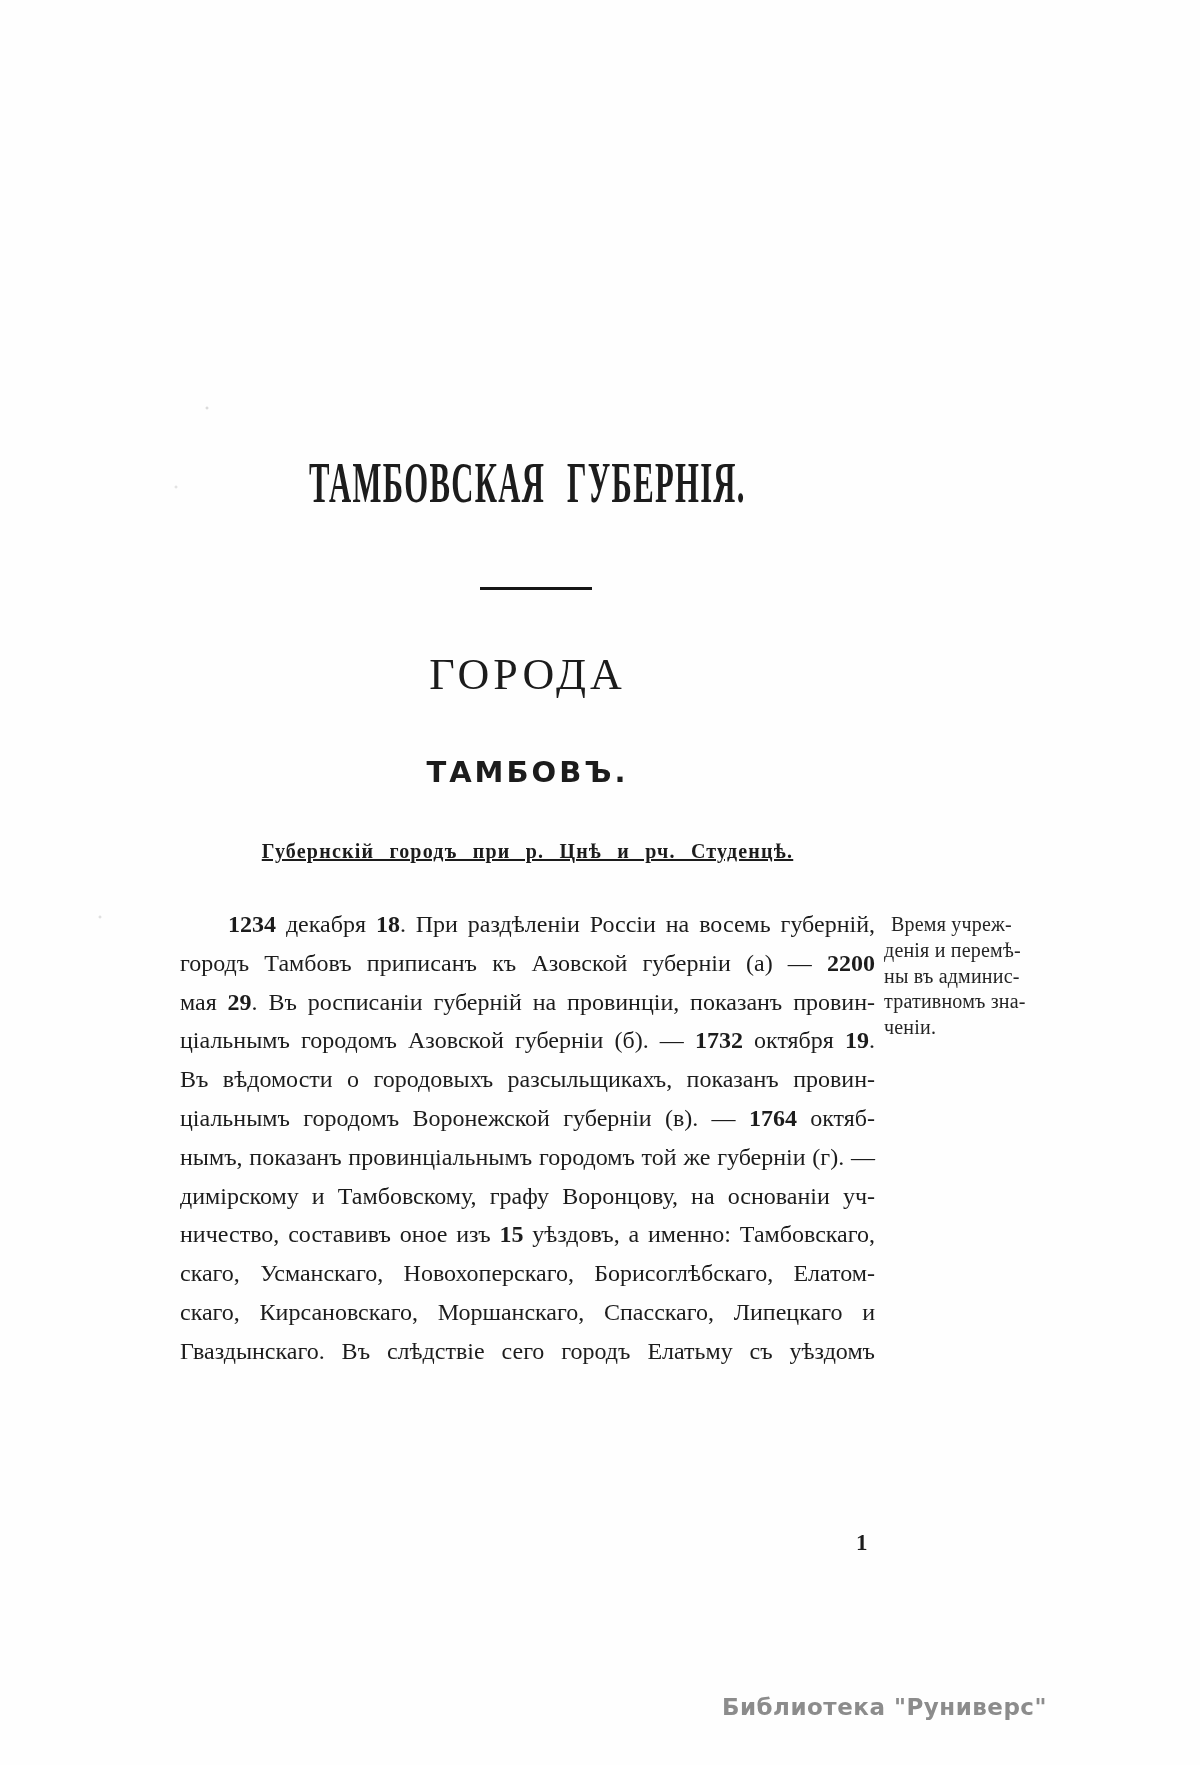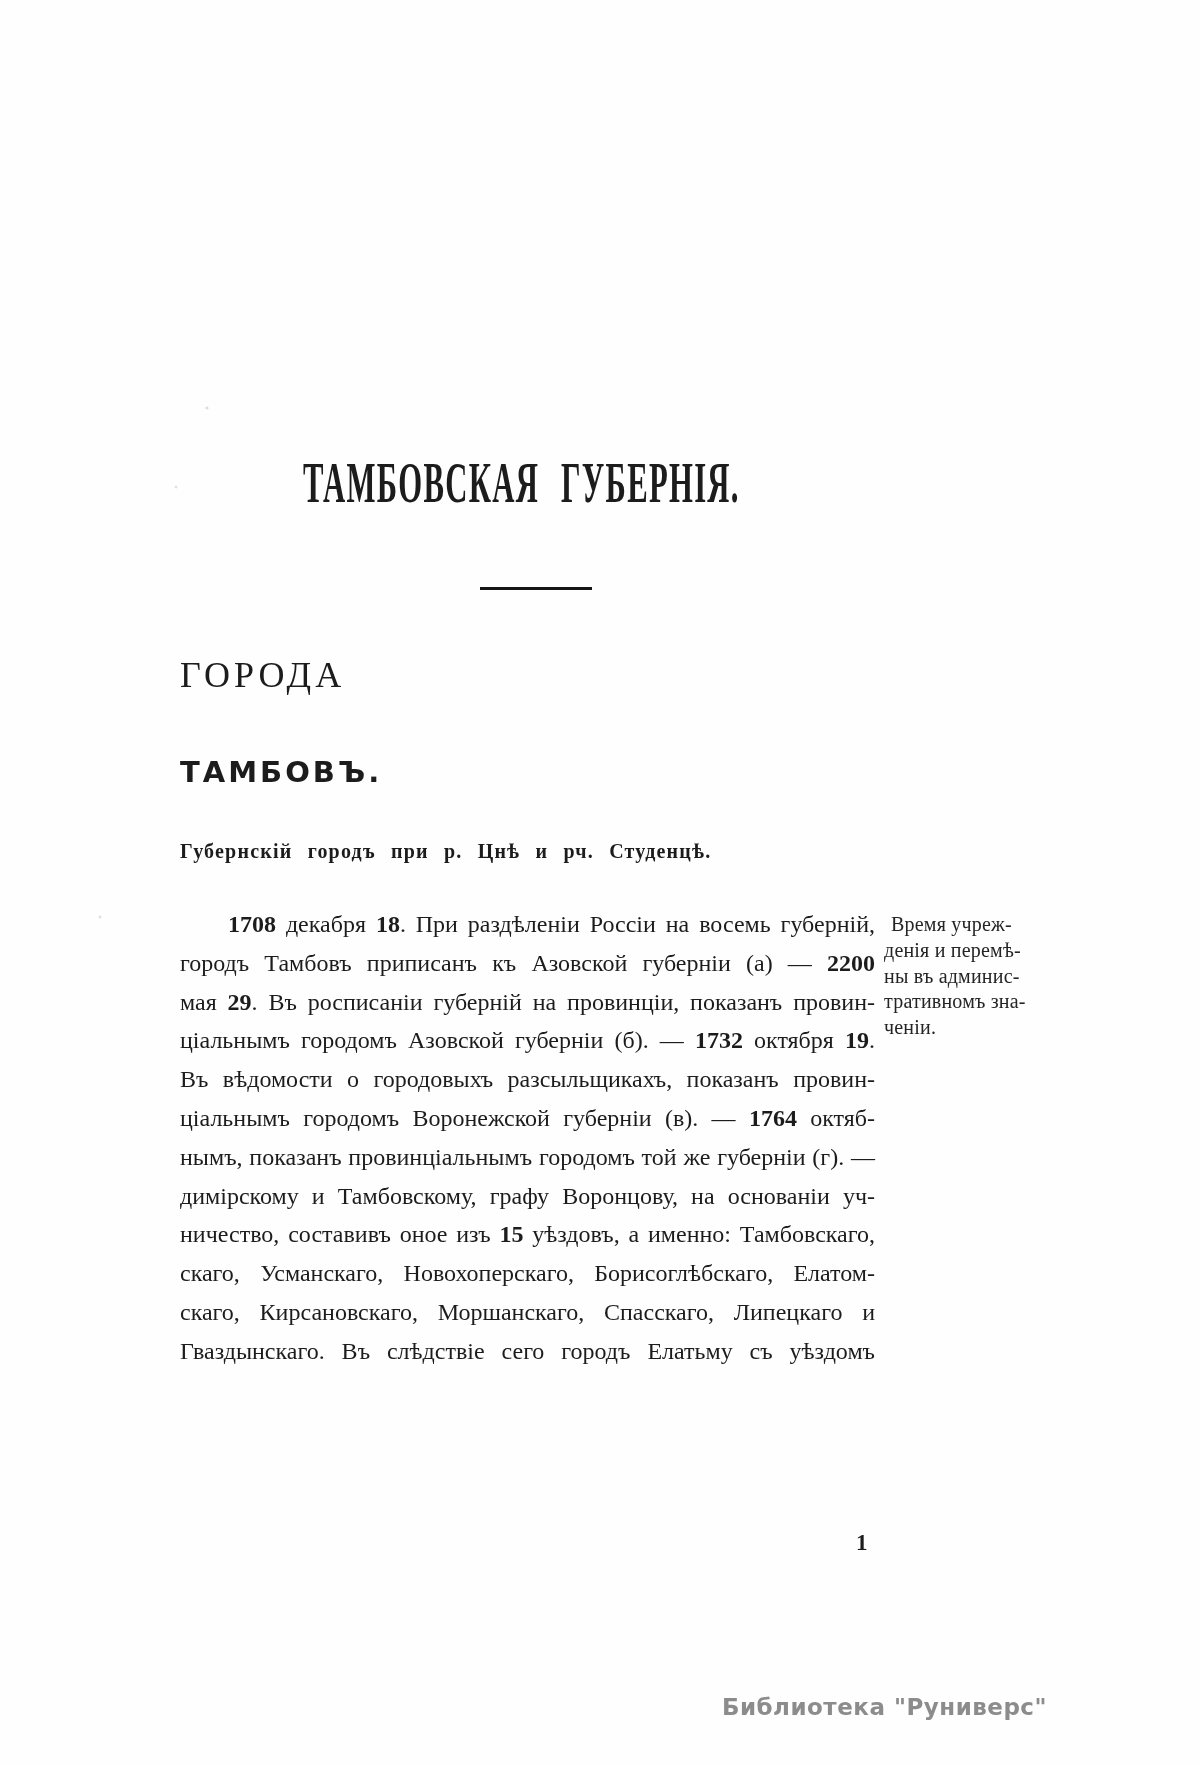--- a/index.html
+++ b/index.html
@@ -13,21 +13,21 @@
       radial-gradient(circle 2px at 100px 917px, #cfcfcf 0, transparent 2px),
       radial-gradient(circle 2px at 176px 487px, #d4d4d4 0, transparent 2px);
     overflow: hidden;
     font-family: "Liberation Serif", "DejaVu Serif", serif;
     color: #1c1c1c;
   }
   .center-col {
     position: absolute;
     left: 180px;
     width: 695px;
-    text-align: left;
+    text-align: center;
   }
   .region-title {
     top: 448px;
     height: 70px;
     line-height: 70px;
     white-space: nowrap;
   }
   .region-title .scaled {
     display: inline-block;
     font-weight: bold;
@@ -40,39 +40,40 @@
   .divider {
     position: absolute;
     left: 480px;
     top: 587px;
     width: 112px;
     height: 3px;
     background: #161616;
   }
   .section-heading {
     top: 652px;
-    font-size: 36px;
+    font-size: 44px;
     letter-spacing: 4px;
     line-height: 46px;
   }
   .city-heading {
     top: 750px;
     font-family: "DejaVu Sans", sans-serif;
     font-weight: bold;
     font-size: 29px;
     letter-spacing: 3px;
     line-height: 44px;
   }
   .subtitle {
     top: 838px;
     font-weight: bold;
     font-size: 20px;
     letter-spacing: 1.2px;
     word-spacing: 9px;
     line-height: 26px;
+    text-decoration: underline;
   }
   .body-block {
     position: absolute;
     left: 180px;
     top: 905px;
     width: 695px;
     font-size: 24px;
     line-height: 38.8px;
   }
   .body-line {
@@ -123,21 +124,21 @@
 
   <div class="divider"></div>
 
   <div class="center-col section-heading">ГОРОДА</div>
 
   <div class="center-col city-heading">ТАМБОВЪ.</div>
 
   <div class="center-col subtitle">Губернскій городъ при р. Цнѣ и рч. Студенцѣ.</div>
 
   <div class="body-block">
-    <div class="body-line first"><b>1708</b> декабря <b>18</b>. При раздѣленіи Россіи на восемь губерній,</div>
+    <div class="body-line first"><b>1234</b> декабря <b>18</b>. При раздѣленіи Россіи на восемь губерній,</div>
     <div class="body-line">городъ Тамбовъ приписанъ къ Азовской губерніи (а) — <b>2200</b></div>
     <div class="body-line">мая <b>29</b>. Въ росписаніи губерній на провинціи, показанъ провин-</div>
     <div class="body-line">ціальнымъ городомъ Азовской губерніи (б). — <b>1732</b> октября <b>19</b>.</div>
     <div class="body-line">Въ вѣдомости о городовыхъ разсыльщикахъ, показанъ провин-</div>
     <div class="body-line">ціальнымъ городомъ Воронежской губерніи (в). — <b>1764</b> октяб-</div>
     <div class="body-line">нымъ, показанъ провинціальнымъ городомъ той же губерніи (г). —</div>
     <div class="body-line">димірскому и Тамбовскому, графу Воронцову, на основаніи уч-</div>
     <div class="body-line">ничество, составивъ оное изъ <b>15</b> уѣздовъ, а именно: Тамбовскаго,</div>
     <div class="body-line">скаго, Усманскаго, Новохоперскаго, Борисоглѣбскаго, Елатом-</div>
     <div class="body-line">скаго, Кирсановскаго, Моршанскаго, Спасскаго, Липецкаго и</div>

